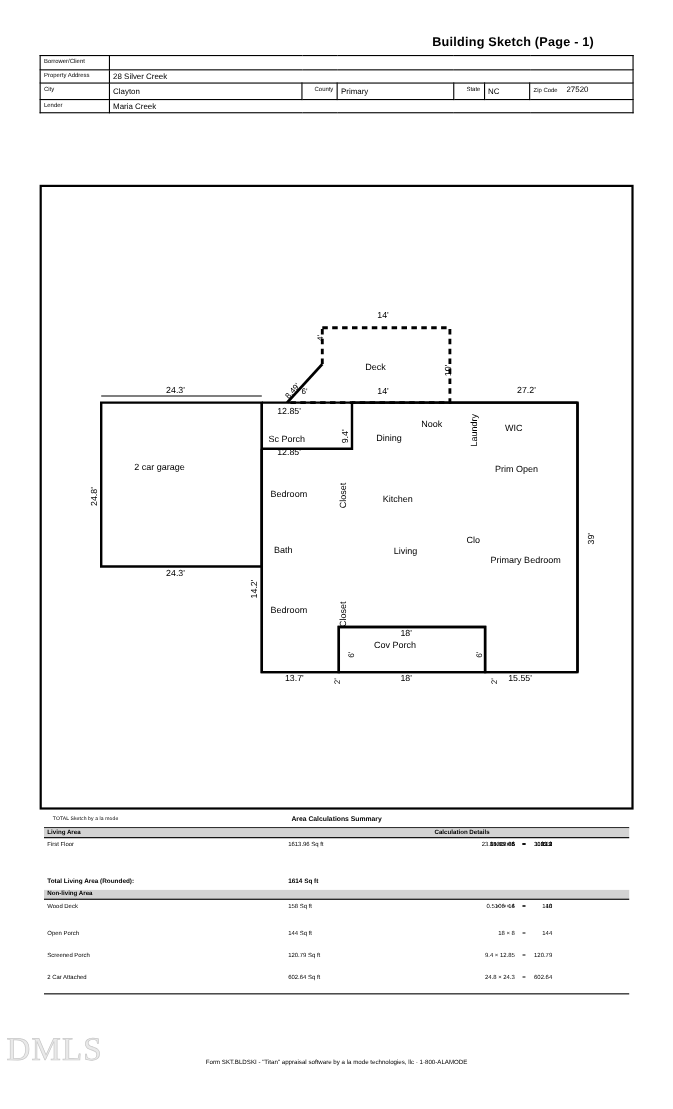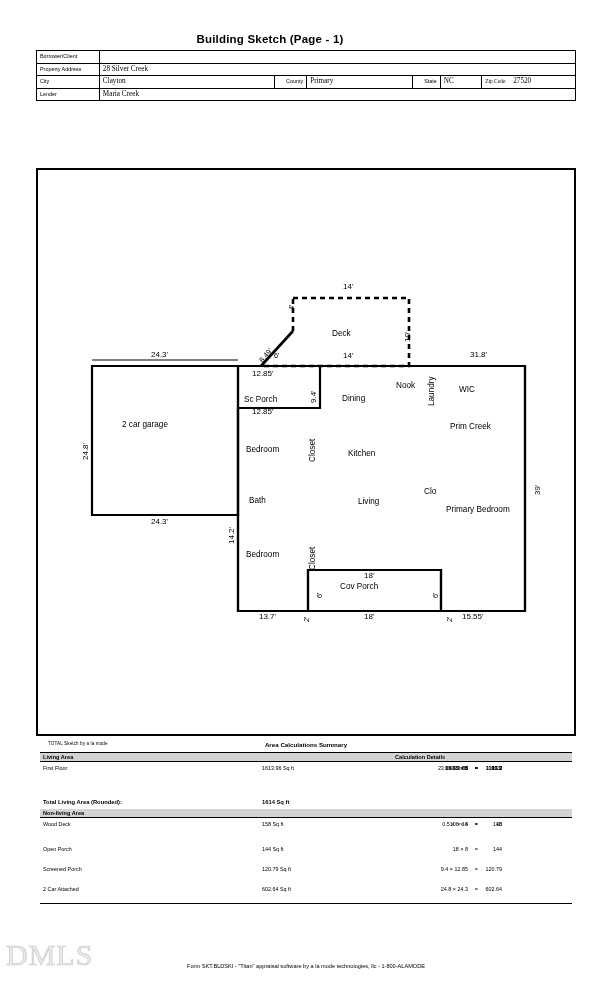--- a/index.html
+++ b/index.html
@@ -5,35 +5,35 @@
   html,body{margin:0;padding:0;background:#ffffff;}
   body{
     width:612px;height:1008px;position:relative;overflow:hidden;
     font-family:"Liberation Sans", sans-serif;
     color:#000;
     -webkit-font-smoothing:antialiased;
   }
 
   
   .page-title{
-    position:absolute;left:0;top:33px;width:540px;text-align:center;
+    position:absolute;left:0;top:33px;width:540px;text-align:right;
     font-size:11.5px;font-weight:bold;letter-spacing:.2px;
   }
 
   
   .hdr{
     position:absolute;left:36px;top:50px;width:540px;
     border:1px solid #000;border-collapse:collapse;
   }
   .hdr td{
     border:1px solid #000;
     padding:0 3px;height:11.5px;line-height:11.5px;vertical-align:middle;
     font-size:5.4px;
   }
-  .hdr td.val{font-size:7.2px;font-family:Liberation Serif, serif;}
+  .hdr td.val{font-size:7.2px;}
   .lbl{font-size:5.4px;white-space:nowrap;}
 
   
   .sketch-frame{
     position:absolute;left:36px;top:168px;width:540px;height:568px;
     border:2px solid #000;box-sizing:border-box;background:#fff;
   }
   .sketch-stage{position:absolute;left:0;top:0;width:540px;height:568px;}
   .sketch-stage svg{display:block;}
 
@@ -174,46 +174,46 @@
   <span class="lab" style="left:294px;top:160px">Deck</span>
 
   <span class="lab" style="left:208px;top:276px">Bedroom</span>
   <span class="lab" style="left:211px;top:327px">Bath</span>
   <span class="lab" style="left:208px;top:381px">Bedroom</span>
 
   <span class="lab rot90" style="left:271px;top:292px">Closet</span>
   <span class="lab rot90" style="left:271px;top:400px">Closet</span>
 
   <span class="lab" style="left:304px;top:225px">Dining</span>
-  <span class="lab" style="left:358px;top:212px">Nook</span>
+  <span class="lab" style="left:345px;top:212px">Nook</span>
   <span class="lab" style="left:310px;top:280px">Kitchen</span>
   <span class="lab rot90" style="left:390px;top:236px">Laundry</span>
   <span class="lab" style="left:421px;top:216px">WIC</span>
-  <span class="lab" style="left:412px;top:253px">Prim Creek</span>
+  <span class="lab" style="left:412px;top:253px">Prim Open</span>
   <span class="lab" style="left:386px;top:318px">Clo</span>
   <span class="lab" style="left:408px;top:336px">Primary Bedroom</span>
   <span class="lab" style="left:320px;top:328px">Living</span>
   <span class="lab" style="left:302px;top:413px">Cov Porch</span>
 
   <span class="lab dim" style="left:113px;top:181px">24.3'</span>
   <span class="lab dim" style="left:113px;top:348px">24.3'</span>
   <span class="lab dim rot90" style="left:44px;top:290px">24.8'</span>
 
   <span class="lab dim" style="left:214px;top:200px">12.85'</span>
   <span class="lab dim" style="left:214px;top:238px">12.85'</span>
   <span class="lab dim rot90" style="left:272px;top:233px">9.4'</span>
 
   <span class="lab dim" style="left:305px;top:113px">14'</span>
   <span class="lab dim" style="left:305px;top:182px">14'</span>
   <span class="lab dim rot90" style="left:366px;top:172px">10'</span>
   <span class="lab dim rot-diag" style="left:220px;top:189px;font-size:7.4px">8.49'</span>
   <span class="lab dim rot90" style="left:250px;top:140px;font-size:7.4px">4'</span>
   <span class="lab dim" style="left:236px;top:182px;font-size:7.4px">6'</span>
 
-  <span class="lab dim" style="left:432px;top:181px">31.8'</span>
+  <span class="lab dim" style="left:432px;top:181px">27.2'</span>
   <span class="lab dim rot90" style="left:496px;top:325px">39'</span>
 
   <span class="lab dim rot90" style="left:190px;top:374px">14.2'</span>
 
   <span class="lab dim" style="left:221px;top:443px">13.7'</span>
   <span class="lab dim rot90" style="left:265px;top:452px;font-size:7.4px">2'</span>
 
   <span class="lab dim" style="left:326px;top:402px">18'</span>
   <span class="lab dim" style="left:326px;top:443px">18'</span>
   <span class="lab dim rot90" style="left:278px;top:428px;font-size:7.4px">6'</span>

